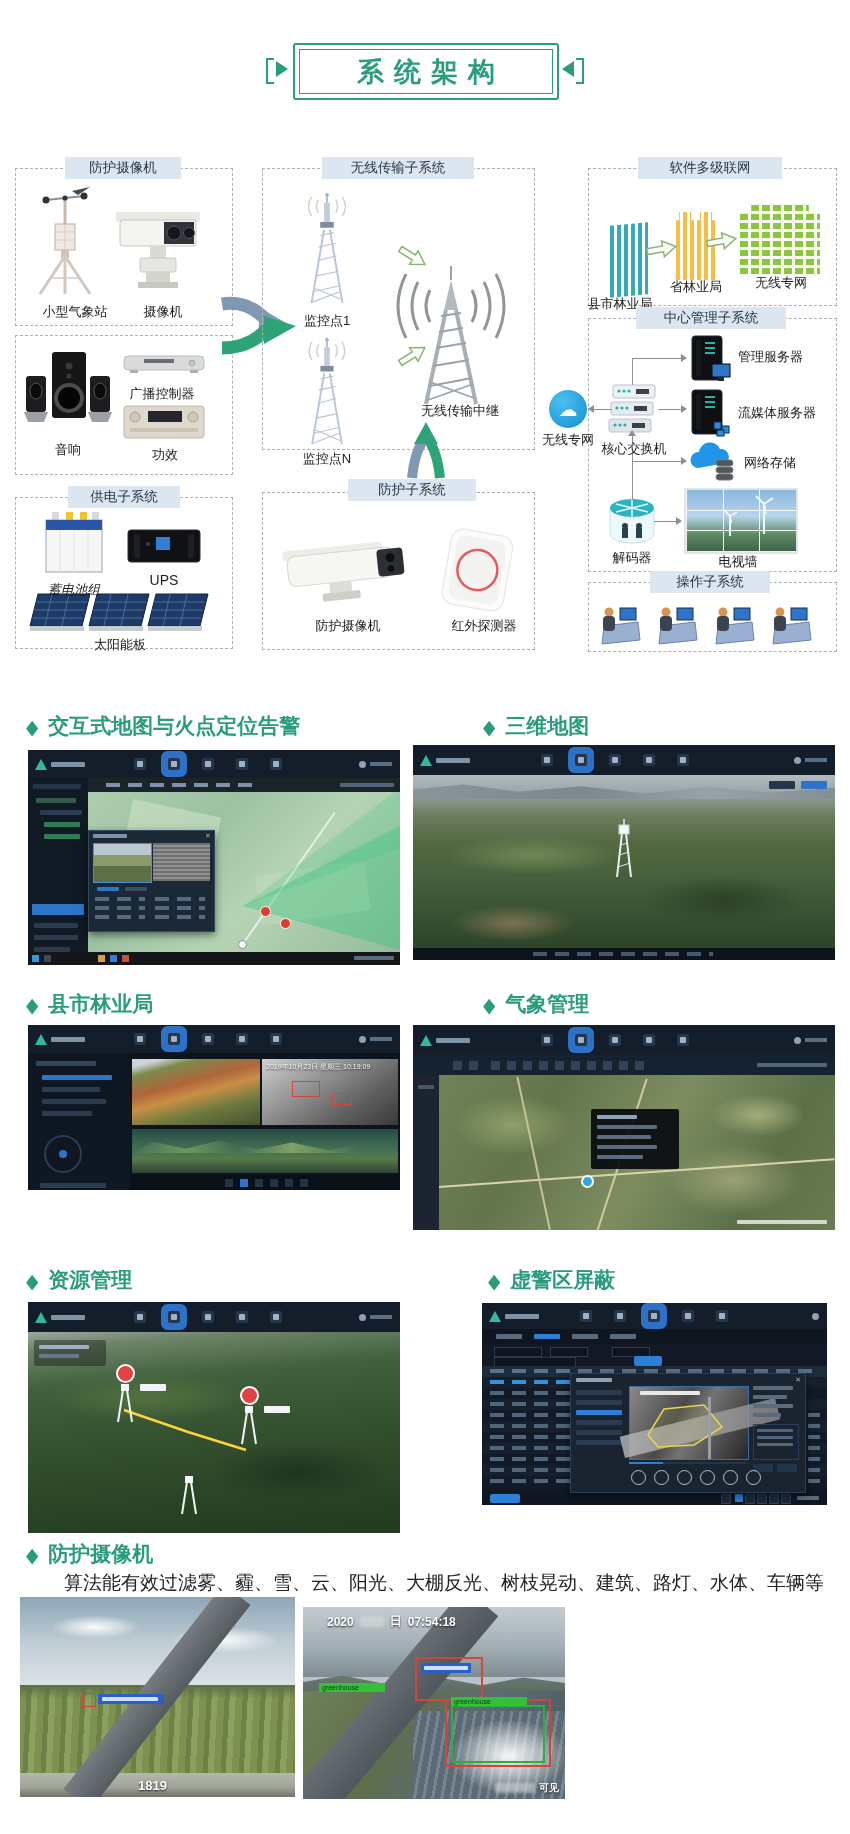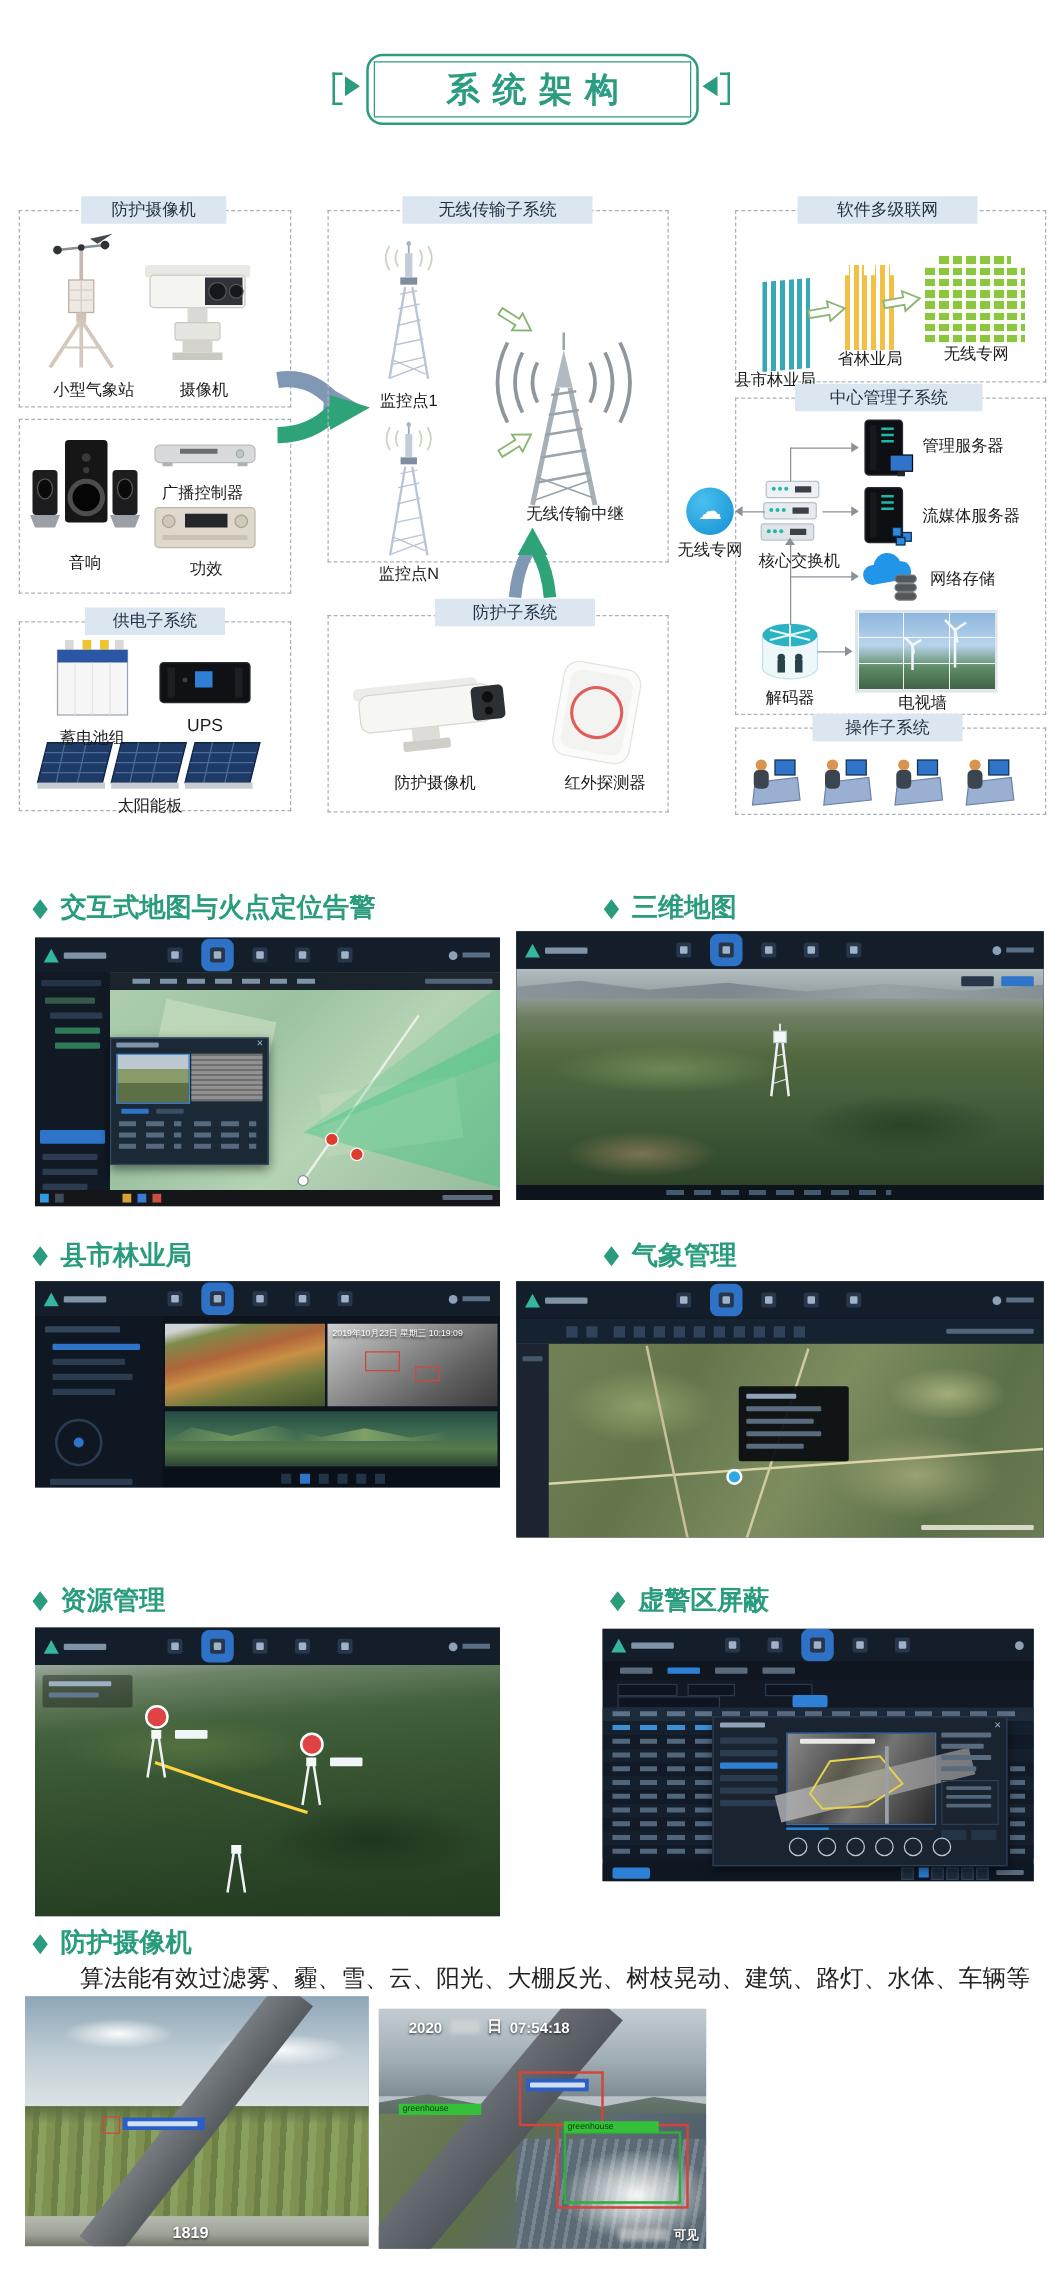--- a/index.html
+++ b/index.html
@@ -1,20 +1,20 @@
 <!DOCTYPE html>
 <html><head>
 <meta charset="utf-8">
 <style>
   html,body{margin:0;padding:0;background:#fff;}
   body{width:850px;height:1834px;position:relative;font-family:"Liberation Sans","DejaVu Sans",sans-serif;}
   .abs{position:absolute;}
   .page{position:absolute;inset:0;background:#fff;overflow:hidden;}
   
-  .banner{position:absolute;left:293px;top:43px;width:262px;height:53px;border:2px solid #2a9c7f;border-radius:13px;}
+  .banner{position:absolute;left:293px;top:43px;width:262px;height:53px;border:2px solid #2a9c7f;border-radius:3px;}
   .banner-in{position:absolute;inset:4px;border:1px solid #2a9c7f;display:flex;align-items:center;justify-content:center;}
   .btxt{color:#2a9c7f;font-size:27px;font-weight:bold;letter-spacing:10px;text-indent:10px;}
   .tri-r{position:absolute;width:0;height:0;border-top:8px solid transparent;border-bottom:8px solid transparent;border-left:12px solid #2a9c7f;}
   .tri-l{position:absolute;width:0;height:0;border-top:8px solid transparent;border-bottom:8px solid transparent;border-right:12px solid #2a9c7f;}
   .bracket{position:absolute;width:6px;height:22px;border:2px solid #2a9c7f;}
   
   .dbox{position:absolute;border:1px dashed #a7b2ba;}
   .bhdr{position:absolute;height:22px;line-height:22px;background:#dce6f1;color:#1f3044;font-size:13.5px;text-align:center;z-index:3;}
   .lbl{position:absolute;font-size:13px;color:#1b1b1b;text-align:center;white-space:nowrap;z-index:3;}
   .cline{position:absolute;background:#8a9199;z-index:1;}
@@ -138,21 +138,21 @@
       <rect x="14" y="4" width="7" height="9" fill="#d9d9d9"></rect>
         <rect x="28" y="4" width="7" height="9" fill="#f0c330"></rect>
       <rect x="42" y="4" width="7" height="9" fill="#f0c330"></rect>
         <rect x="54" y="4" width="7" height="9" fill="#d9d9d9"></rect>
       <rect x="8" y="12" width="56" height="52" fill="#f6f6f6" stroke="#9aa5b5"></rect>
       <rect x="8" y="12" width="56" height="10" fill="#2b56a5"></rect>
       <line x1="22" y1="22" x2="22" y2="64" stroke="#e2e2e2"></line>
         <line x1="36" y1="22" x2="36" y2="64" stroke="#e2e2e2"></line>
         <line x1="50" y1="22" x2="50" y2="64" stroke="#e2e2e2"></line>
     </svg>
-    <div class="lbl" style="left:30px;top:581px;width:88px;">蓄电池组</div>
+    <div class="lbl" style="left:30px;top:581px;width:88px;font-style:italic;">蓄电池组</div>
     <svg class="abs" style="left:126px;top:526px;" width="76" height="40" viewBox="0 0 76 40">
       <rect x="2" y="4" width="72" height="32" rx="3" fill="#101114" stroke="#2c2e33"></rect>
       <rect x="8" y="8" width="6" height="24" fill="#1d1f24"></rect>
         <rect x="62" y="8" width="6" height="24" fill="#1d1f24"></rect>
       <rect x="30" y="11" width="14" height="13" fill="#2f7fd6"></rect>
       <circle cx="22" cy="18" r="2" fill="#3a3d44"></circle>
     </svg>
     <div class="lbl" style="left:138px;top:572px;width:52px;font-size:14px;">UPS</div>
     <svg class="abs" style="left:28px;top:592px;" width="182" height="46" viewBox="0 0 182 46">
       <g id="pnl">
@@ -319,21 +319,21 @@
           <circle cx="19" cy="25" r="1.6" fill="#1fb7a6"></circle>
       </g>
       <g>
         <rect x="1" y="36" width="42" height="13" rx="2" fill="#dfe4e9" stroke="#b9c2cc"></rect>
         <rect x="24" y="40" width="13" height="5" fill="#3a4148"></rect>
         <circle cx="7" cy="42" r="1.6" fill="#1fb7a6"></circle>
           <circle cx="12" cy="42" r="1.6" fill="#1fb7a6"></circle>
           <circle cx="17" cy="42" r="1.6" fill="#1fb7a6"></circle>
       </g>
     </svg>
-    <div class="lbl" style="left:596px;top:440px;width:76px;text-align:right;">核心交换机</div>
+    <div class="lbl" style="left:596px;top:440px;width:76px;">核心交换机</div>
 
     <svg class="abs" style="left:688px;top:334px;" width="44" height="50" viewBox="0 0 44 50">
       <rect x="4" y="2" width="30" height="44" rx="3" fill="#0d0f13" stroke="#2a2d33"></rect>
       <rect x="8" y="6" width="5" height="36" fill="#15181d"></rect>
       <g fill="#1fb7a6">
           <rect x="17" y="8" width="10" height="2"></rect>
           <rect x="17" y="13" width="10" height="2"></rect>
           <rect x="17" y="18" width="10" height="2"></rect>
         </g>
       <rect x="24" y="30" width="18" height="13" fill="#2f74c8" stroke="#0a0c10"></rect>

